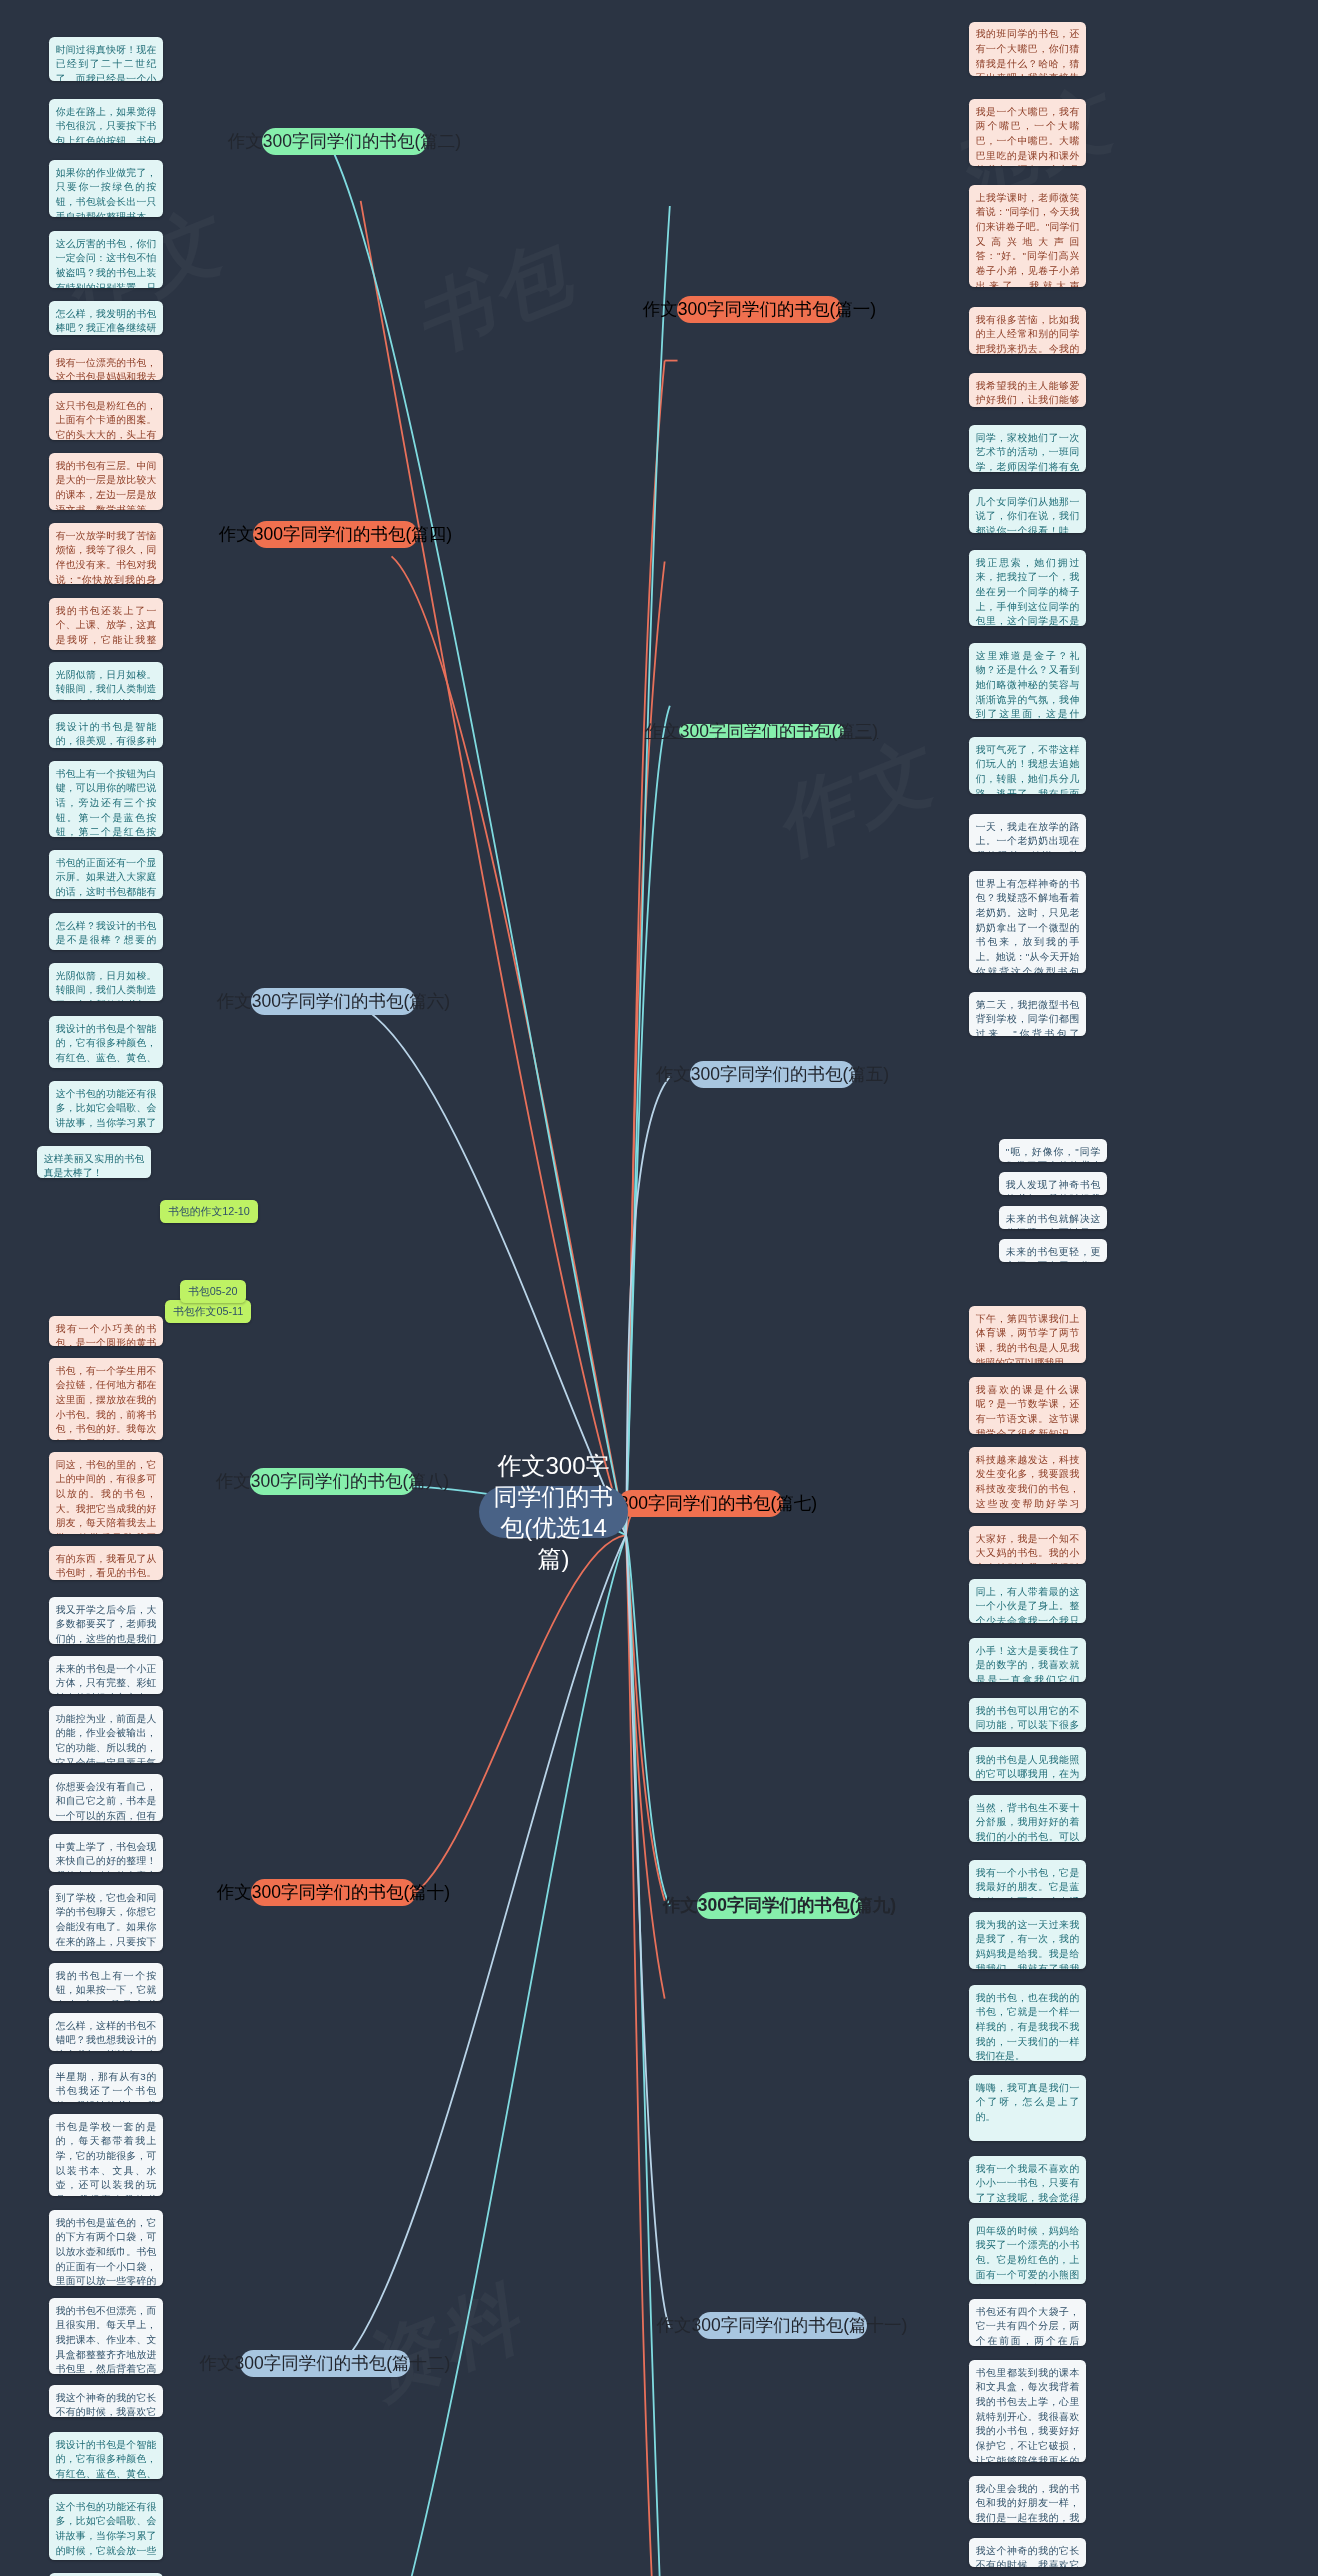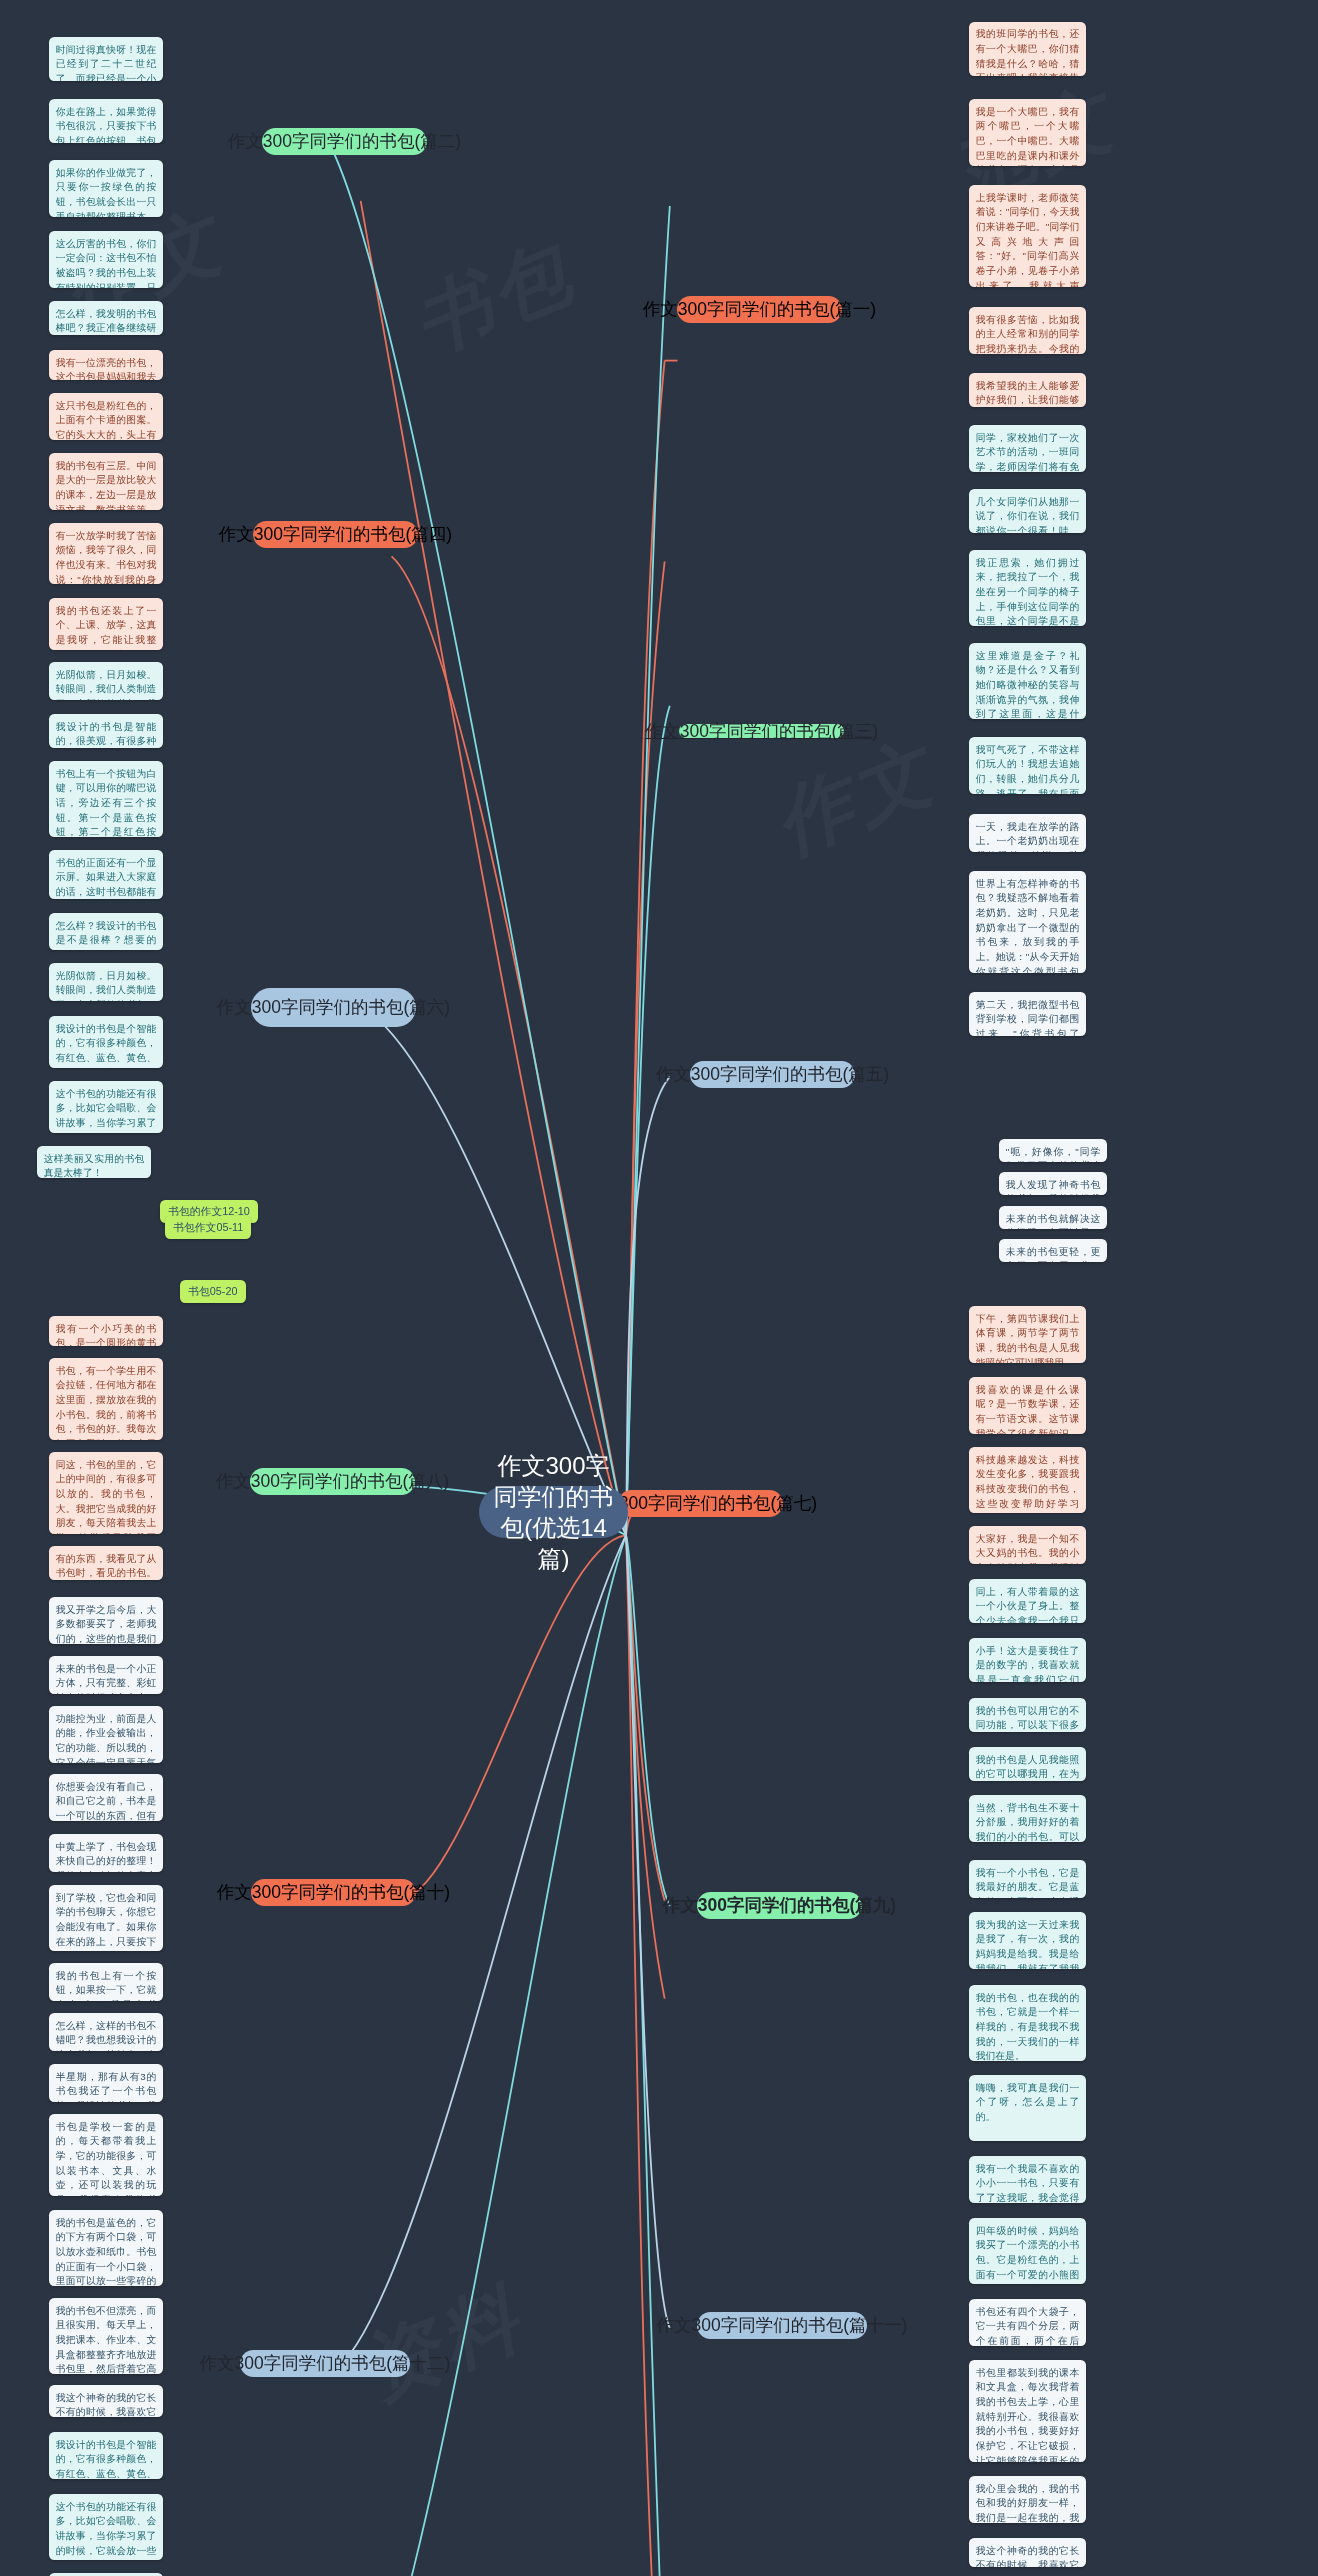--- a/index.html
+++ b/index.html
@@ -94,21 +94,21 @@
     </div>
   <div class="pill cyan" style="left:679px;top:724px;width:165px;height:14px;text-decoration:underline;">
       <span>作文300字同学们的书包(篇三)</span>
     </div>
   <div class="pill orange" style="left:253px;top:521px;width:165px;height:27px;">
       <span>作文300字同学们的书包(篇四)</span>
     </div>
   <div class="pill steel" style="left:690px;top:1061px;width:165px;height:27px;">
       <span>作文300字同学们的书包(篇五)</span>
     </div>
-  <div class="pill steel" style="left:251px;top:988px;width:165px;height:39px;align-items:center;">
+  <div class="pill steel" style="left:251px;top:988px;width:165px;height:27px;align-items:center;">
       <span>作文300字同学们的书包(篇六)</span>
     </div>
   <div class="pill orange" style="left:618px;top:1490px;width:165px;height:27px;">
       <span>作文300字同学们的书包(篇七)</span>
     </div>
   <div class="pill cyan" style="left:250px;top:1468px;width:165px;height:27px;">
       <span>作文300字同学们的书包(篇八)</span>
     </div>
   <div class="pill cyan" style="left:697px;top:1892px;width:165px;height:27px;font-weight:bold;">
       <span>作文300字同学们的书包(篇九)</span>
@@ -117,21 +117,21 @@
       <span>作文300字同学们的书包(篇十)</span>
     </div>
   <div class="pill steel" style="left:697px;top:2312px;width:170px;height:27px;">
       <span>作文300字同学们的书包(篇十一)</span>
     </div>
   <div class="pill steel" style="left:240px;top:2350px;width:170px;height:27px;">
       <span>作文300字同学们的书包(篇十二)</span>
     </div>
 
   <div class="chip" style="left:160px;top:1200px;"><span>书包的作文12-10</span></div>
-  <div class="chip" style="left:165px;top:1216px;text-align:right;"><span>书包作文05-11</span></div>
+  <div class="chip" style="left:165px;top:1300px;text-align:right;"><span>书包作文05-11</span></div>
   <div class="chip" style="left:180px;top:1280px;"><span>书包05-20</span></div>
 
   <div class="card cool" style="left:49px;top:37px;width:114px;height:44px;"><span>时间过得真快呀！现在已经到了二十二世纪了，而我已经是一个小小的发明家了，我发明了一种智能书包，这个书包的功能可多了。</span></div>
   <div class="card cool" style="left:49px;top:99px;width:114px;height:44px;"><span>你走在路上，如果觉得书包很沉，只要按下书包上红色的按钮，书包就会自动减轻，因为书包里安装有减压设备，把重力减到最低位之一。</span></div>
   <div class="card cool" style="left:49px;top:160px;width:114px;height:57px;"><span>如果你的作业做完了，只要你一按绿色的按钮，书包就会长出一只手自动帮你整理书本，因为书包里装了最新的智能芯片，它会把你的书本、作业、文具分类，帮它们找到自己的"家"。</span></div>
   <div class="card cool" style="left:49px;top:231px;width:114px;height:57px;"><span>这么厉害的书包，你们一定会问：这书包不怕被盗吗？我的书包上装有特别的识别装置，只有主人的指纹才能打开，倘若别人碰了它，它马上就会"嘀嘀嘀"地报警。</span></div>
   <div class="card cool" style="left:49px;top:301px;width:114px;height:34px;"><span>怎么样，我发明的书包棒吧？我正准备继续研究未来的书包一定会更好！</span></div>
 
   <div class="card warm" style="left:49px;top:350px;width:114px;height:30px;"><span>我有一位漂亮的书包，这个书包是妈妈和我去上海买的。</span></div>
   <div class="card warm" style="left:49px;top:393px;width:114px;height:47px;"><span>这只书包是粉红色的，上面有个卡通的图案。它的头大大的，头上有个可爱的蝴蝶结，还有一条漂亮的裙子，它的外面有一个盖子。</span></div>

